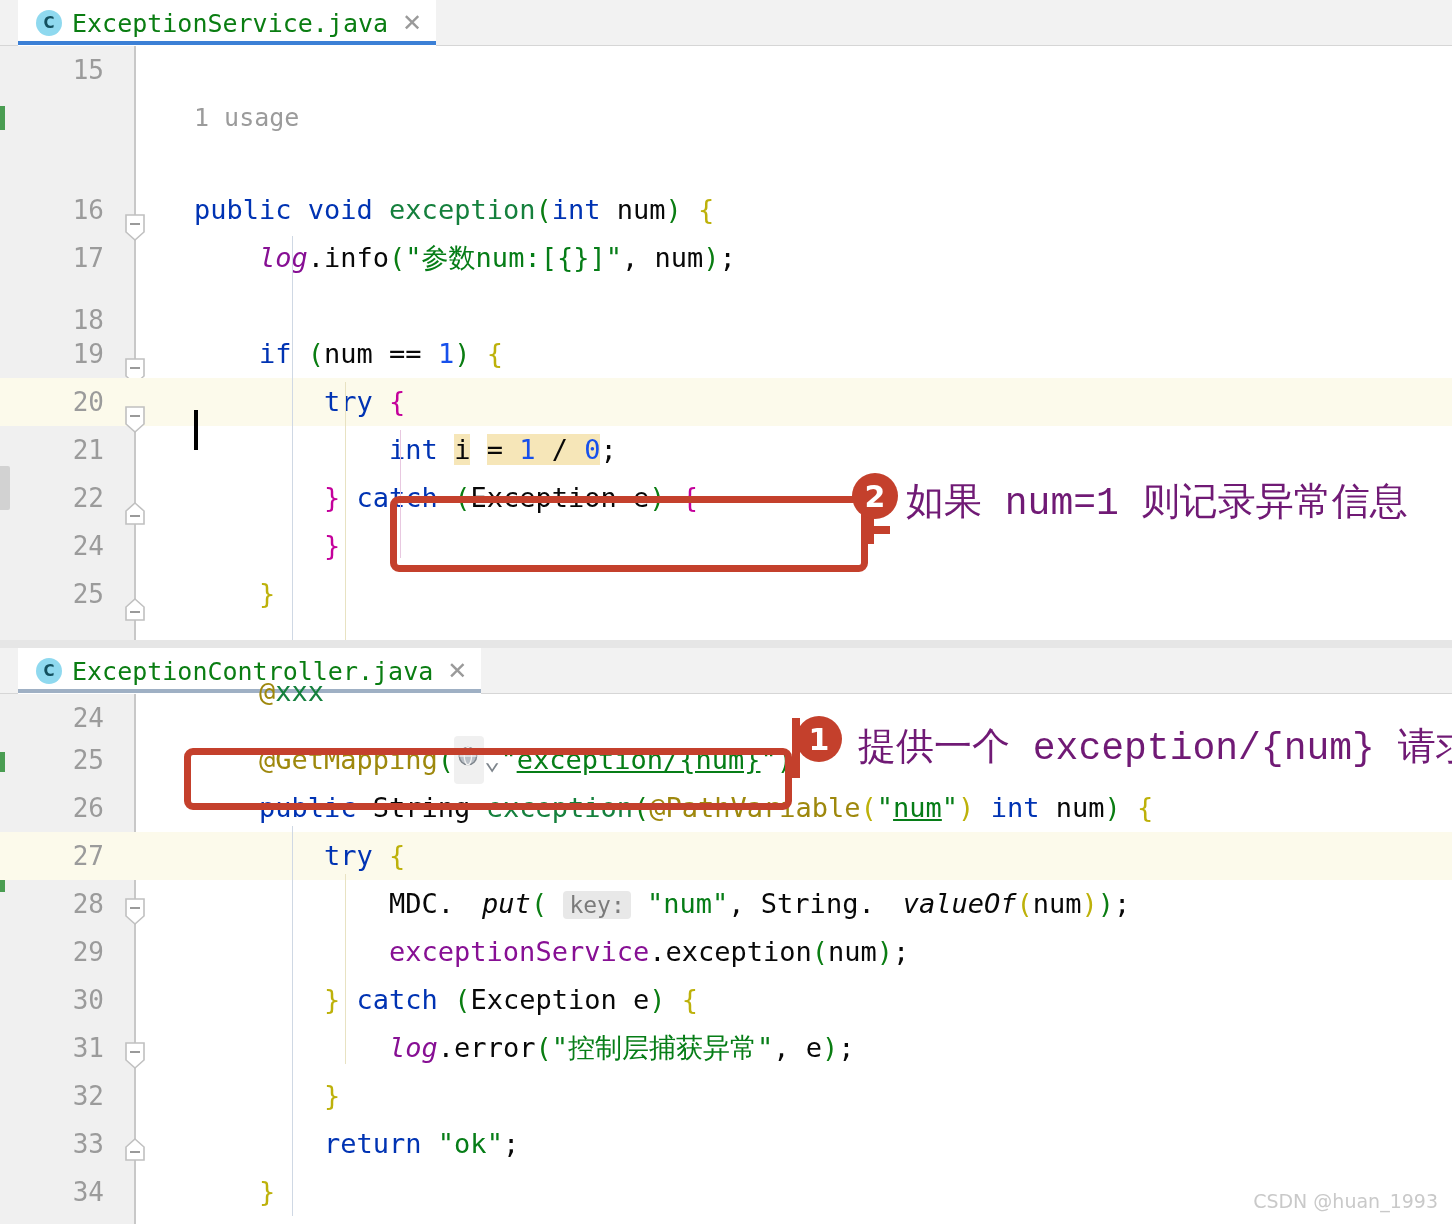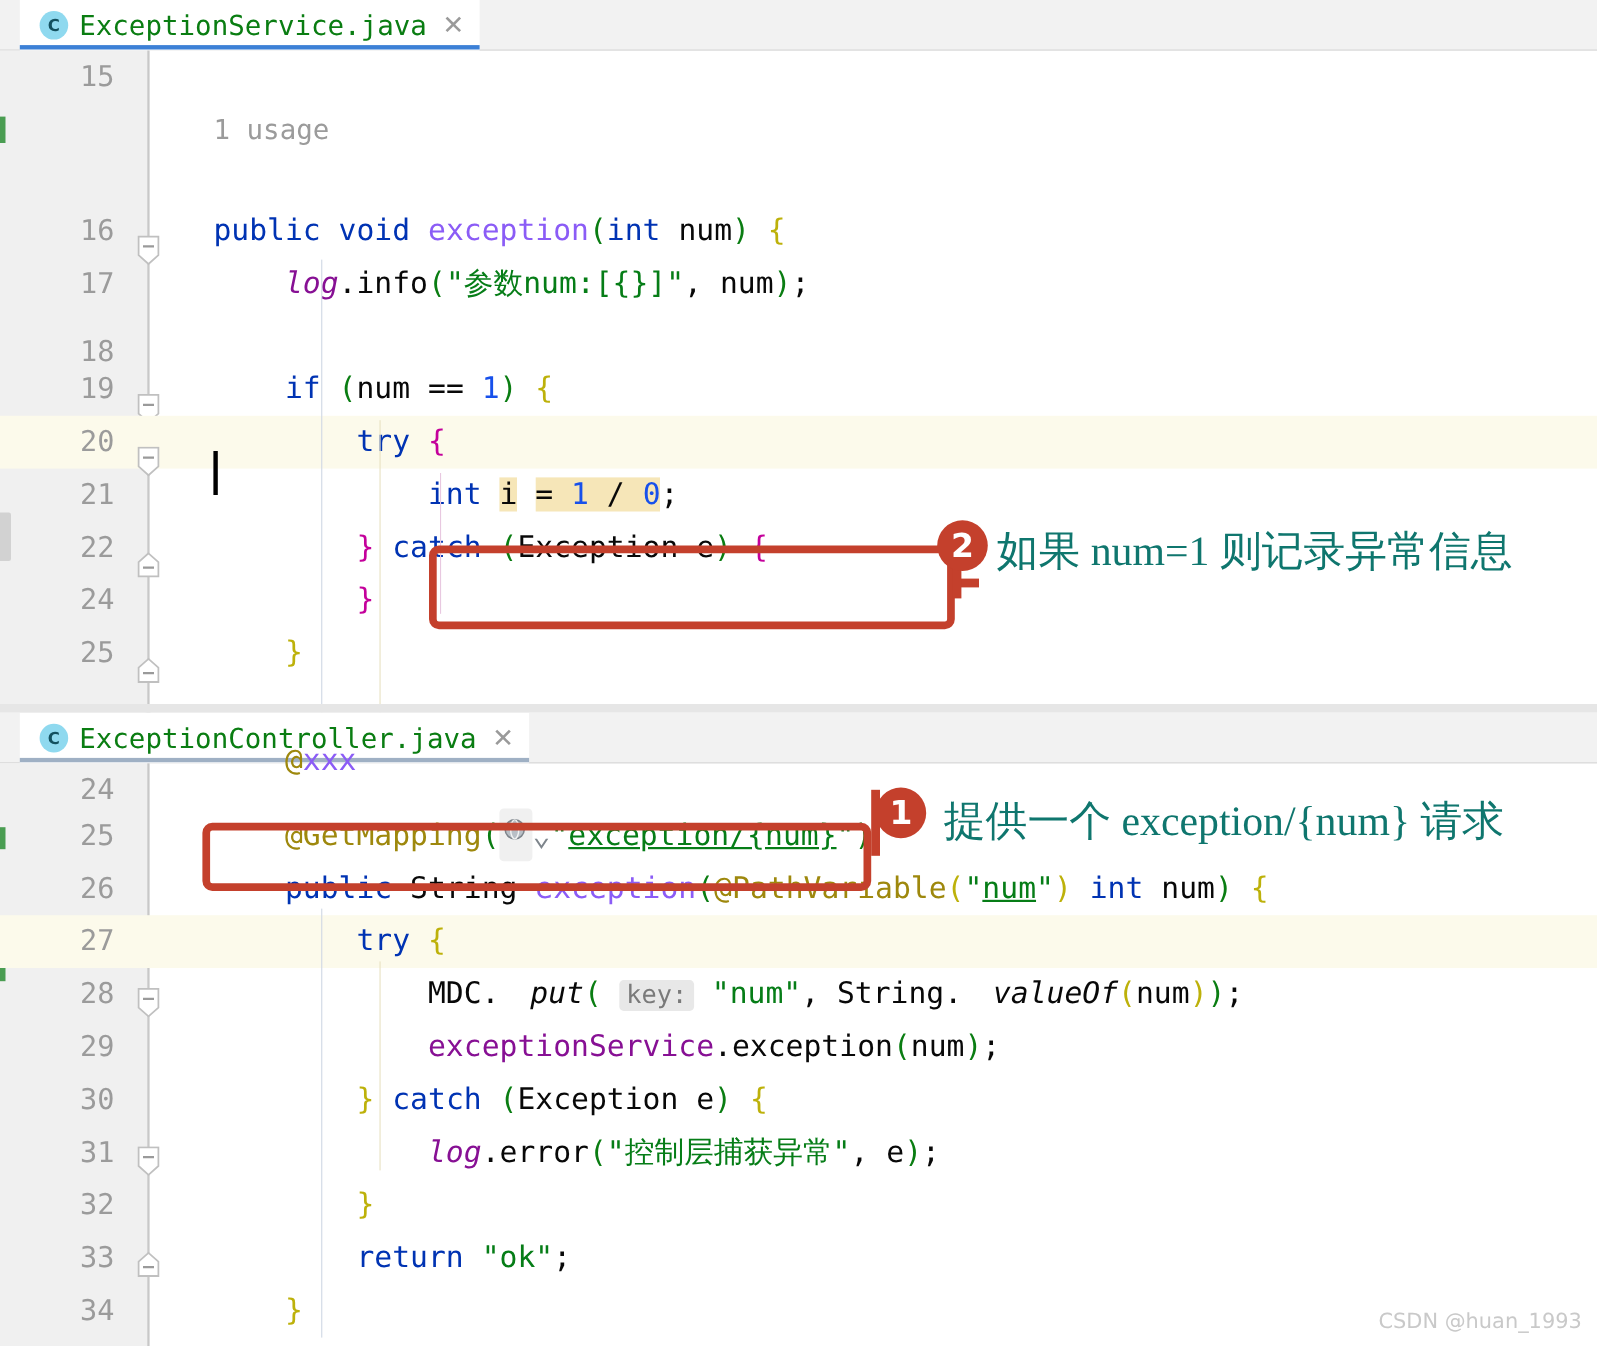--- a/index.html
+++ b/index.html
@@ -83,21 +83,21 @@
     position: absolute; width: 4px; height: 40px; background: #000000; top: 4px;
   }
 
   
   .iguide { position: absolute; width: 1px; background: #cfd8e4; }
   .iguide.warm { background: #e8e2c2; }
   .iguide.pink { background: #e8c8e0; }
 
   
   .kw   { color: #0033b3; }
-  .fn   { color: #8b5cf6; text-align: center; }          
+  .fn   { color: #15803d; text-align: center; }          
   .str  { color: #067d17; }          
   .num  { color: #1750eb; }          
   .fld  { color: #871094; font-style: italic; }  
   .fldn { color: #871094; }          
   .anno { color: #9e880d; }          
   .par1 { color: #0a7d12; }          
   .par2 { color: #bdb10a; }          
   .par3 { color: #c4009b; }          
   .ital { font-style: italic; margin-left: 28px; }
   .dot  { color: #d0d0d0; }
@@ -121,22 +121,22 @@
     position: absolute; border: 7px solid #c4402c; border-radius: 9px;
     background: transparent; pointer-events: none;
   }
   .badge {
     position: absolute; width: 46px; height: 46px; border-radius: 50%;
     background: #c4402c; color: #ffffff;
     font-family: "DejaVu Sans", sans-serif; font-size: 30px; font-weight: 700;
     display: flex; align-items: center; justify-content: center;
   }
   .anntext {
-    position: absolute; color: #0f766e;
-    font-family: Liberation Serif, serif;
+    position: absolute; color: #701a75;
+    font-family: Liberation Mono, monospace;
     font-size: 38px; white-space: nowrap;
   }
   .connector { position: absolute; background: #c4402c; }
 
   
   .watermark {
     position: absolute; right: 14px; bottom: 12px;
     color: #c9c9c9; font-family: "DejaVu Sans", sans-serif; font-size: 19px;
   }
 

